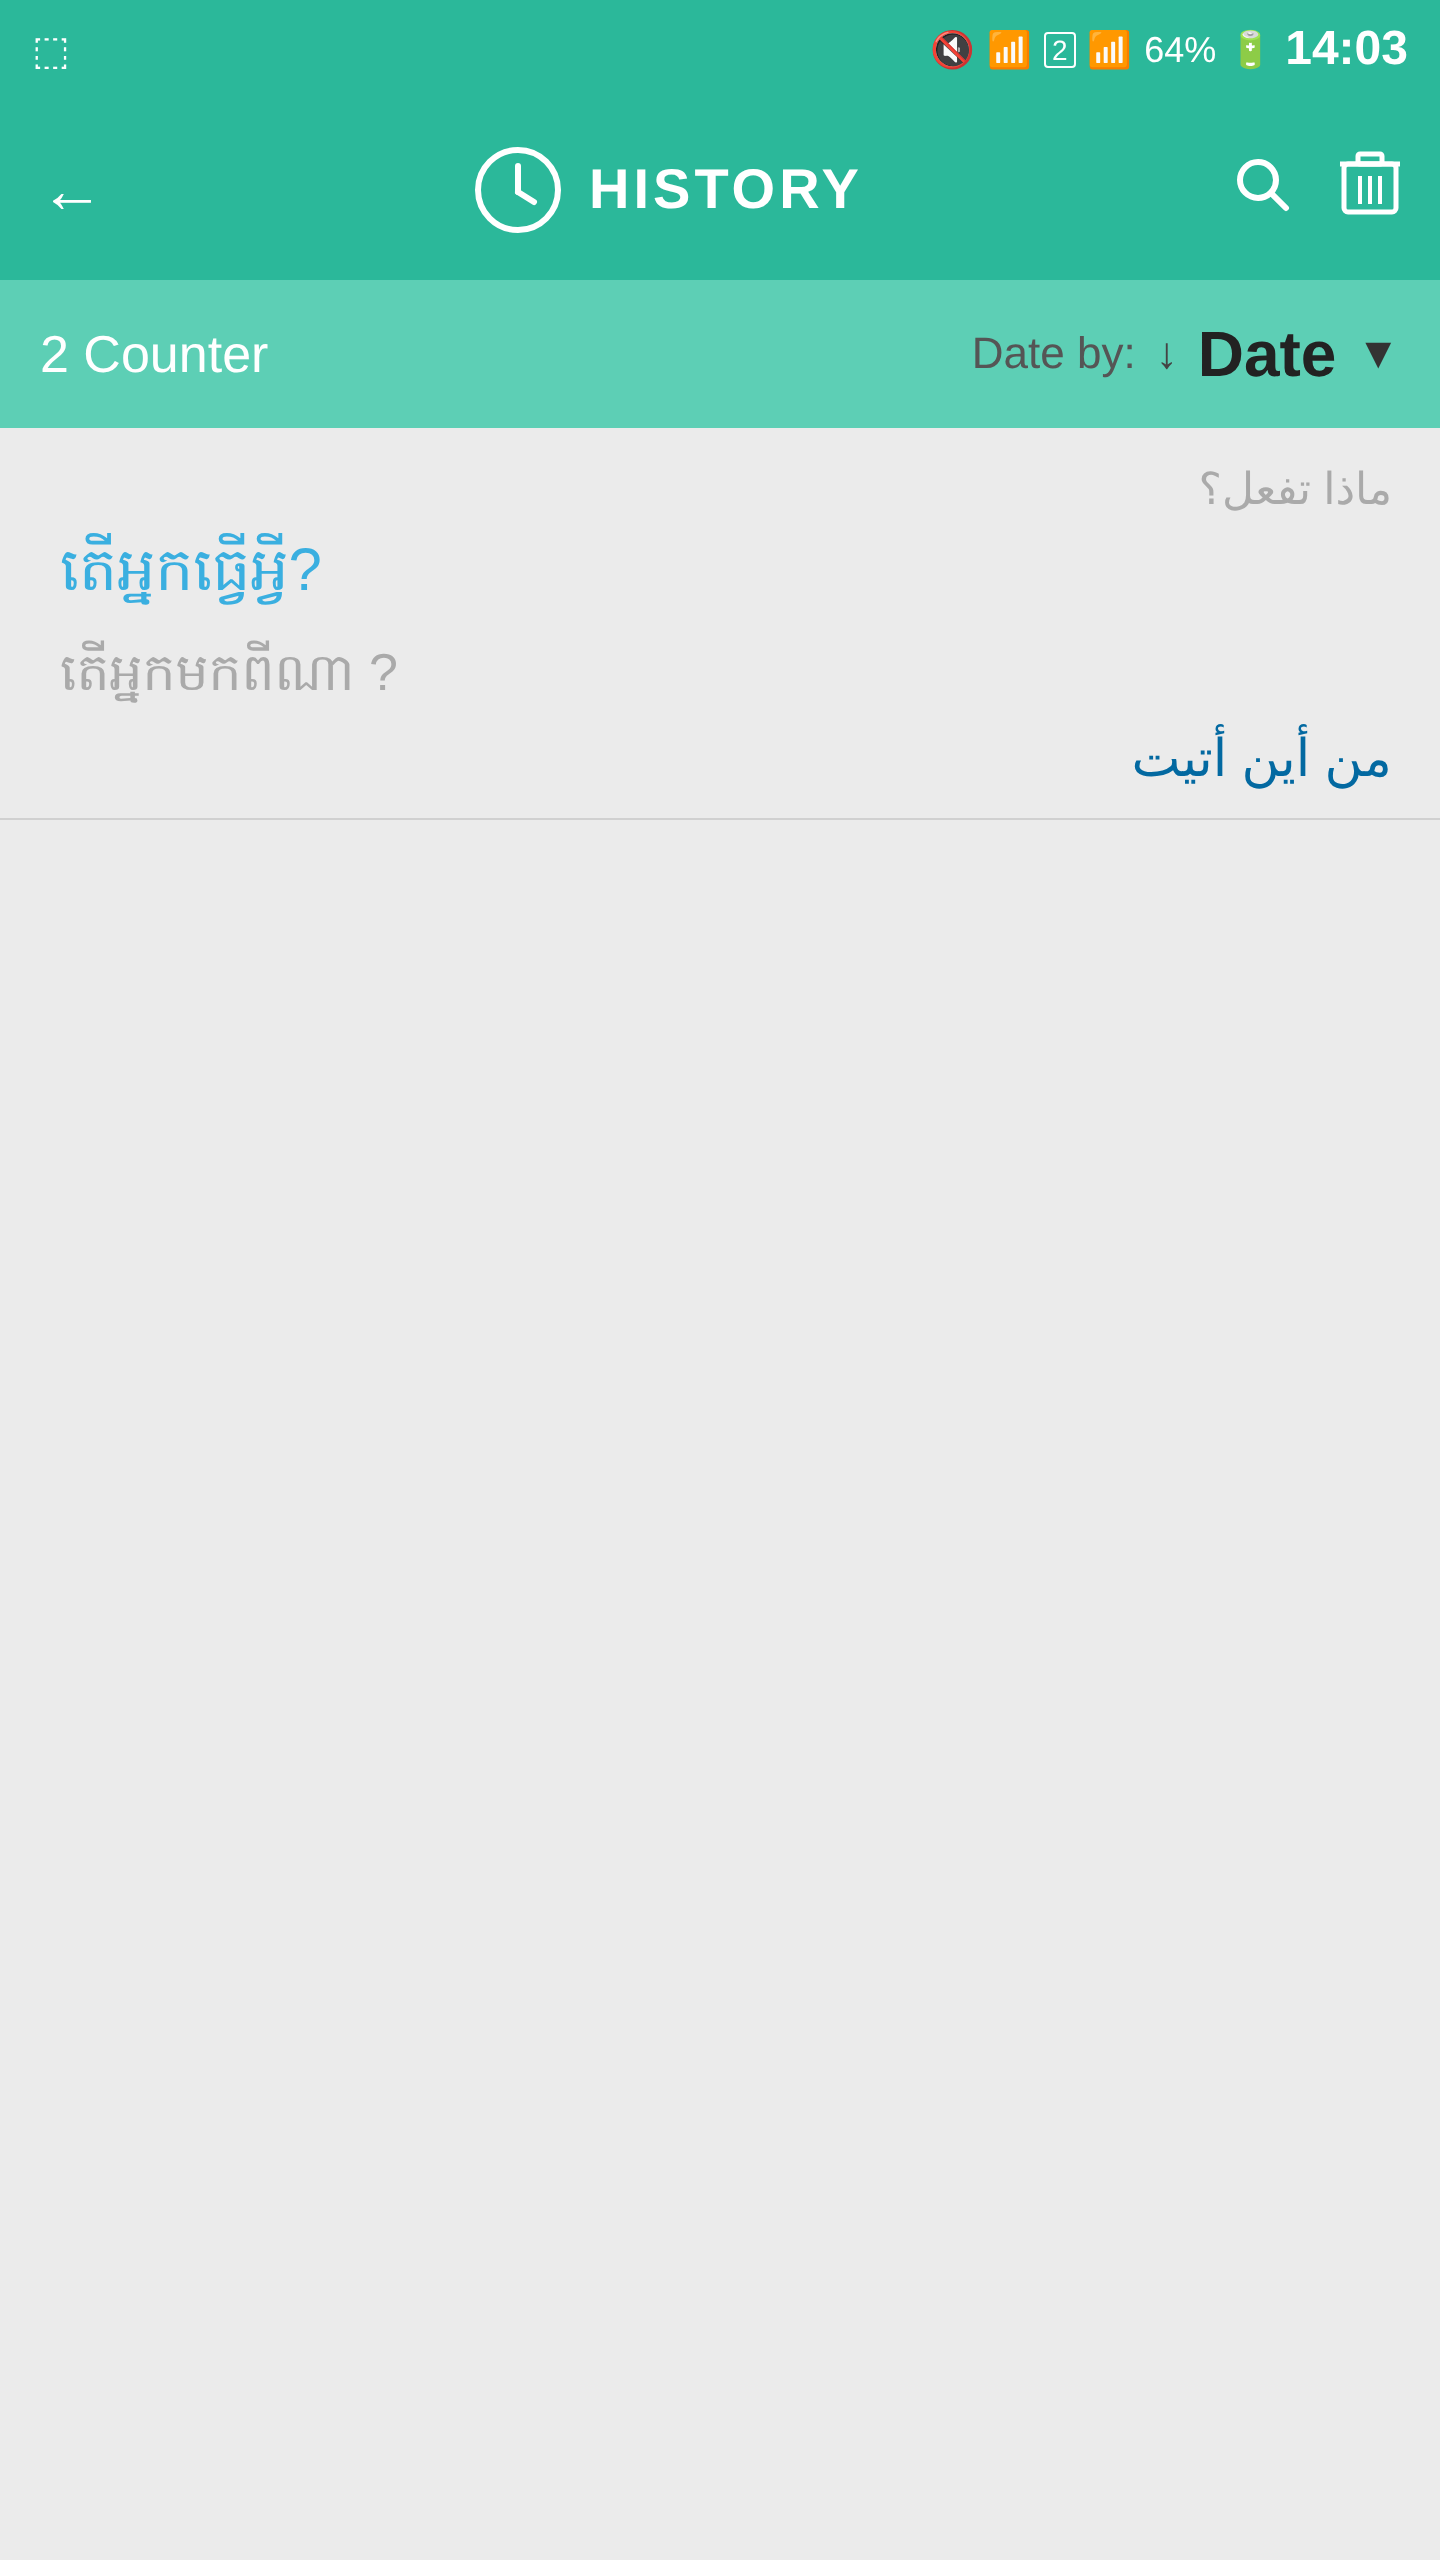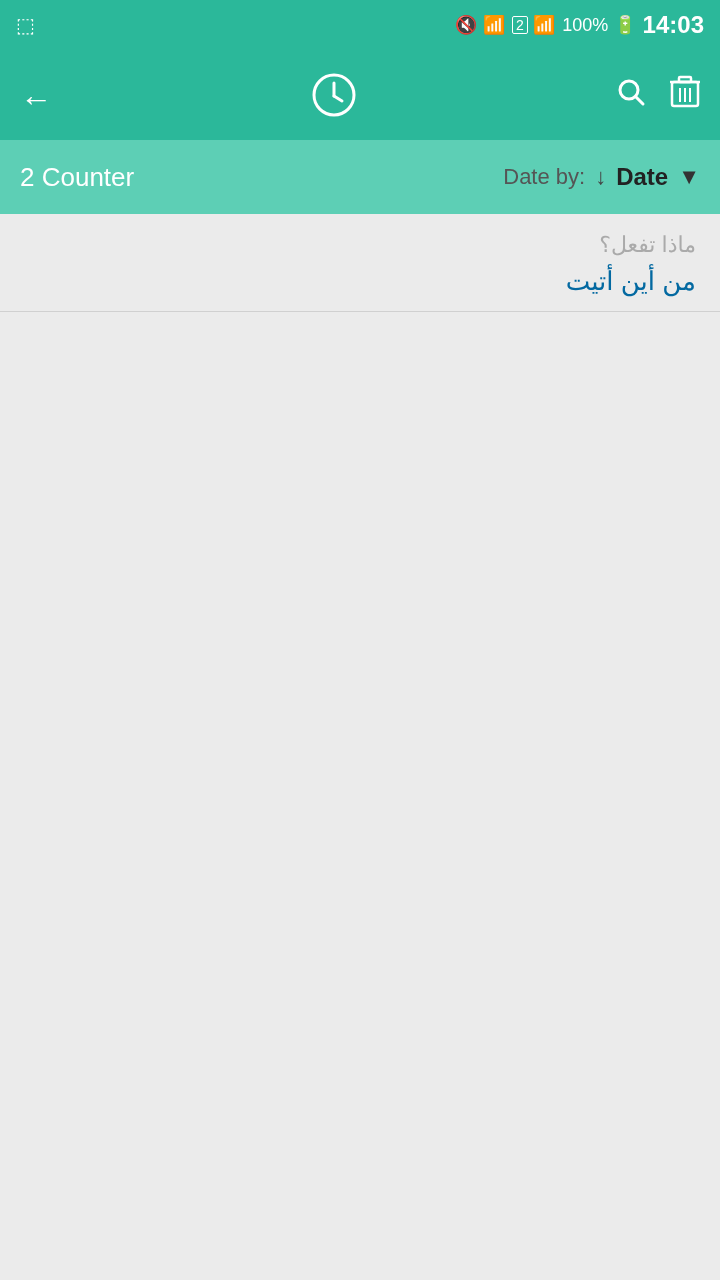--- a/index.html
+++ b/index.html
@@ -102,21 +102,21 @@
     }
     .sort-by-text {
       font-size: 22px;
       color: #555;
     }
     .sort-arrow {
       font-size: 22px;
       color: #444;
     }
     .sort-date {
-      font-size: 24px;
+      font-size: 32px;
       font-weight: bold;
       color: #222;
     }
     .sort-dropdown {
       font-size: 22px;
       color: #333;
     }
 
     
     .content {
@@ -161,34 +161,35 @@
 
 <div class="status-bar">
   <div class="status-bar-left">
     <span style="font-size:20px;">⬚</span>
   </div>
   <div class="status-bar-right">
     <span>🔇</span>
     <span>📶</span>
     <span style="font-size:14px;border:1px solid white;padding:0 3px;border-radius:2px;">2</span>
     <span>📶</span>
-    <span style="font-size:18px;">100%</span>
+    <span style="font-size:18px;">64%</span>
     <span>🔋</span>
     <span class="status-time">14:03</span>
   </div>
 </div>
 
 <div class="app-bar">
   <span class="app-bar-back">←</span>
   <div class="app-bar-title">
     <svg class="clock-icon" viewBox="0 0 44 44" fill="none" xmlns="http://www.w3.org/2000/svg">
       <circle cx="22" cy="22" r="20" stroke="white" stroke-width="3"></circle>
       <line x1="22" y1="10" x2="22" y2="23" stroke="white" stroke-width="3" stroke-linecap="round"></line>
       <line x1="22" y1="23" x2="30" y2="28" stroke="white" stroke-width="3" stroke-linecap="round"></line>
     </svg>
+    <span class="app-bar-title-text">HISTORY</span>
   </div>
   <div class="app-bar-actions">
     <span class="app-bar-action">
       <svg width="30" height="30" viewBox="0 0 30 30" fill="none" xmlns="http://www.w3.org/2000/svg">
         <circle cx="13" cy="13" r="9" stroke="white" stroke-width="3"></circle>
         <line x1="19.5" y1="19.5" x2="27" y2="27" stroke="white" stroke-width="3" stroke-linecap="round"></line>
       </svg>
     </span>
     <span class="app-bar-action">
       <svg width="30" height="34" viewBox="0 0 30 34" fill="none" xmlns="http://www.w3.org/2000/svg">
@@ -210,16 +211,18 @@
     <span class="sort-arrow">↓</span>
     <span class="sort-date">Date</span>
     <span class="sort-dropdown">▼</span>
   </div>
 </div>
 
 <div class="content">
 
   <div class="history-item">
     <div class="history-item-arabic-top">ماذا تفعل؟</div>
+    <div class="history-item-khmer-primary">តើអ្នកធ្វើអ្វី?</div>
+    <div class="history-item-khmer-secondary">តើអ្នកមកពីណា ?</div>
     <div class="history-item-arabic-bottom">من أين أتيت</div>
   </div>
 
 </div>
 
 </body></html>

